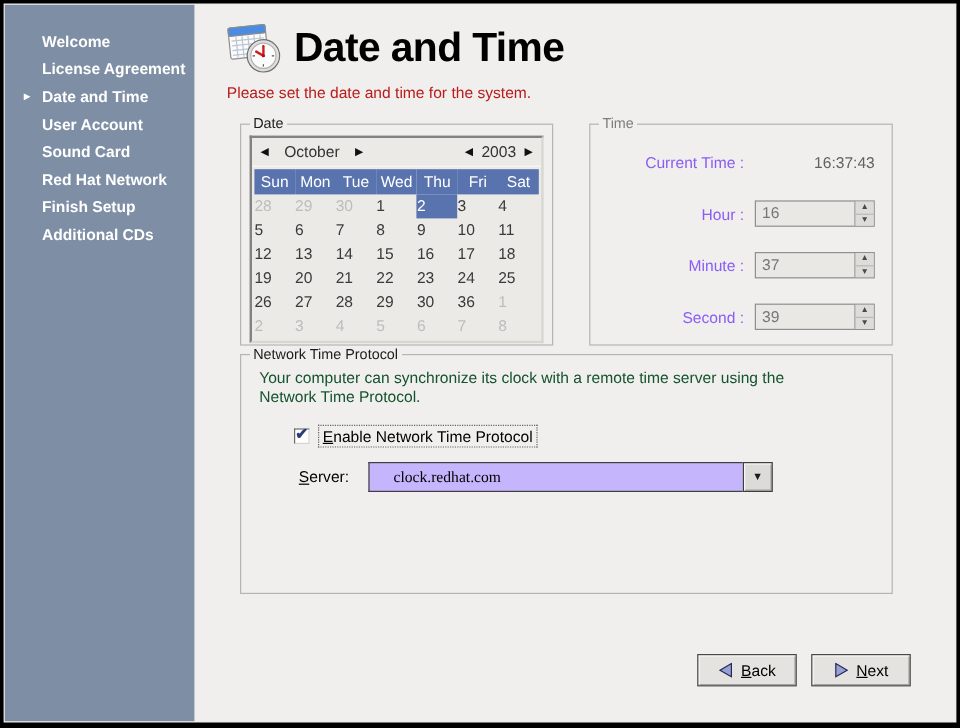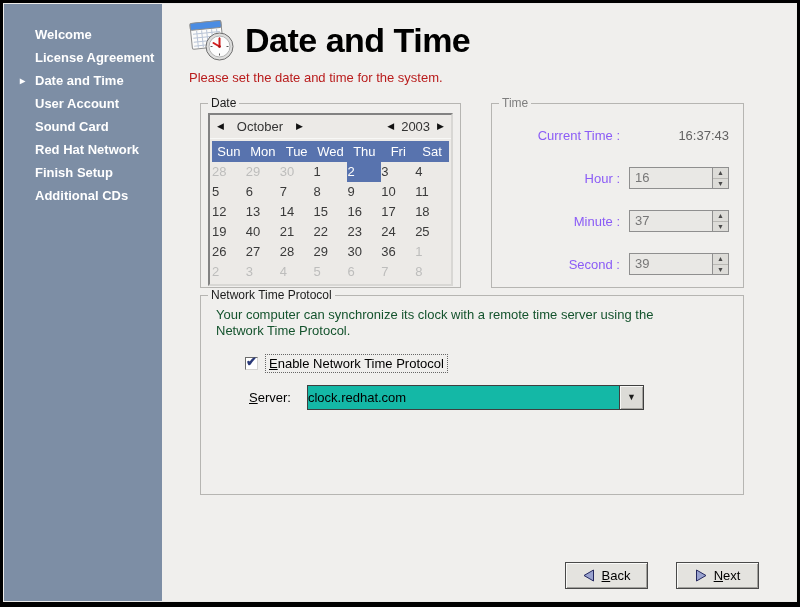--- a/index.html
+++ b/index.html
@@ -87,32 +87,32 @@
     width:13px; height:13px; background:#fff;
     border:1px solid; border-color:#6b6b6b #d5d4d1 #d5d4d1 #6b6b6b;
     position:relative; flex:0 0 auto;
   }
   .check-glyph { position:absolute; left:0px; top:-4px; font-size:13px; color:#2b3a78; font-weight:bold; }
   .cb-label { font-size:13px; color:#000; border:1px dotted #666; padding:1px 3px; }
   .server-row { margin:12px 0 0 33px; display:flex; align-items:center; gap:16px; }
   .server-label { font-size:13px; color:#000; }
   .combo { display:flex; width:337px; height:25px; }
   .combo-entry {
-    flex:1; border:1px solid #3f3f3f; border-right:none; background:#14b8a6;
-    font-size:13px; padding:0 0; font-family:Liberation Sans, sans-serif; color:#000; outline:none; min-width:0;
+    flex:1; border:1px solid #3f3f3f; border-right:none; background:#c4b5fd;
+    font-size:13px; padding:0 20px; font-family:Liberation Serif, serif; color:#000; outline:none; min-width:0;
   }
   .combo-btn {
     width:25px; border:1px solid #3f3f3f; background:#dcdbd7; padding:0;
     box-shadow: inset 1px 1px 0 #f7f7f5, inset -1px -1px 0 #a5a4a0;
     display:flex; align-items:center; justify-content:center;
     font-size:12px; color:#1c1c1c; line-height:1;
   }
 
   
-  .footer { position:absolute; right:37px; bottom:12px; display:flex; gap:28px; }
+  .footer { position:absolute; right:37px; bottom:29px; display:flex; gap:12px; }
   .nav-btn {
     width:83px; height:27px; background:#e4e3df; border:1px solid #494949;
     box-shadow: inset 1px 1px 0 #fafaf8, inset -1px -1px 0 #a2a19d;
     font-size:13px; color:#000; font-family:"Liberation Sans",sans-serif;
     display:flex; align-items:center; justify-content:center; gap:7px; padding:0;
   }
   .nav-btn u, .cb-label u, .server-label u { text-decoration:underline; }
   .tri { display:block; }
 </style>
 </head>
@@ -224,21 +224,21 @@
                 <div class="cal-cell">10</div>
                 <div class="cal-cell">11</div>
                 <div class="cal-cell">12</div>
                 <div class="cal-cell">13</div>
                 <div class="cal-cell">14</div>
                 <div class="cal-cell">15</div>
                 <div class="cal-cell">16</div>
                 <div class="cal-cell">17</div>
                 <div class="cal-cell">18</div>
                 <div class="cal-cell">19</div>
-                <div class="cal-cell">40</div>
+                <div class="cal-cell">20</div>
                 <div class="cal-cell">21</div>
                 <div class="cal-cell">22</div>
                 <div class="cal-cell">23</div>
                 <div class="cal-cell">24</div>
                 <div class="cal-cell">25</div>
                 <div class="cal-cell">26</div>
                 <div class="cal-cell">27</div>
                 <div class="cal-cell">28</div>
                 <div class="cal-cell">29</div>
                 <div class="cal-cell">30</div>

